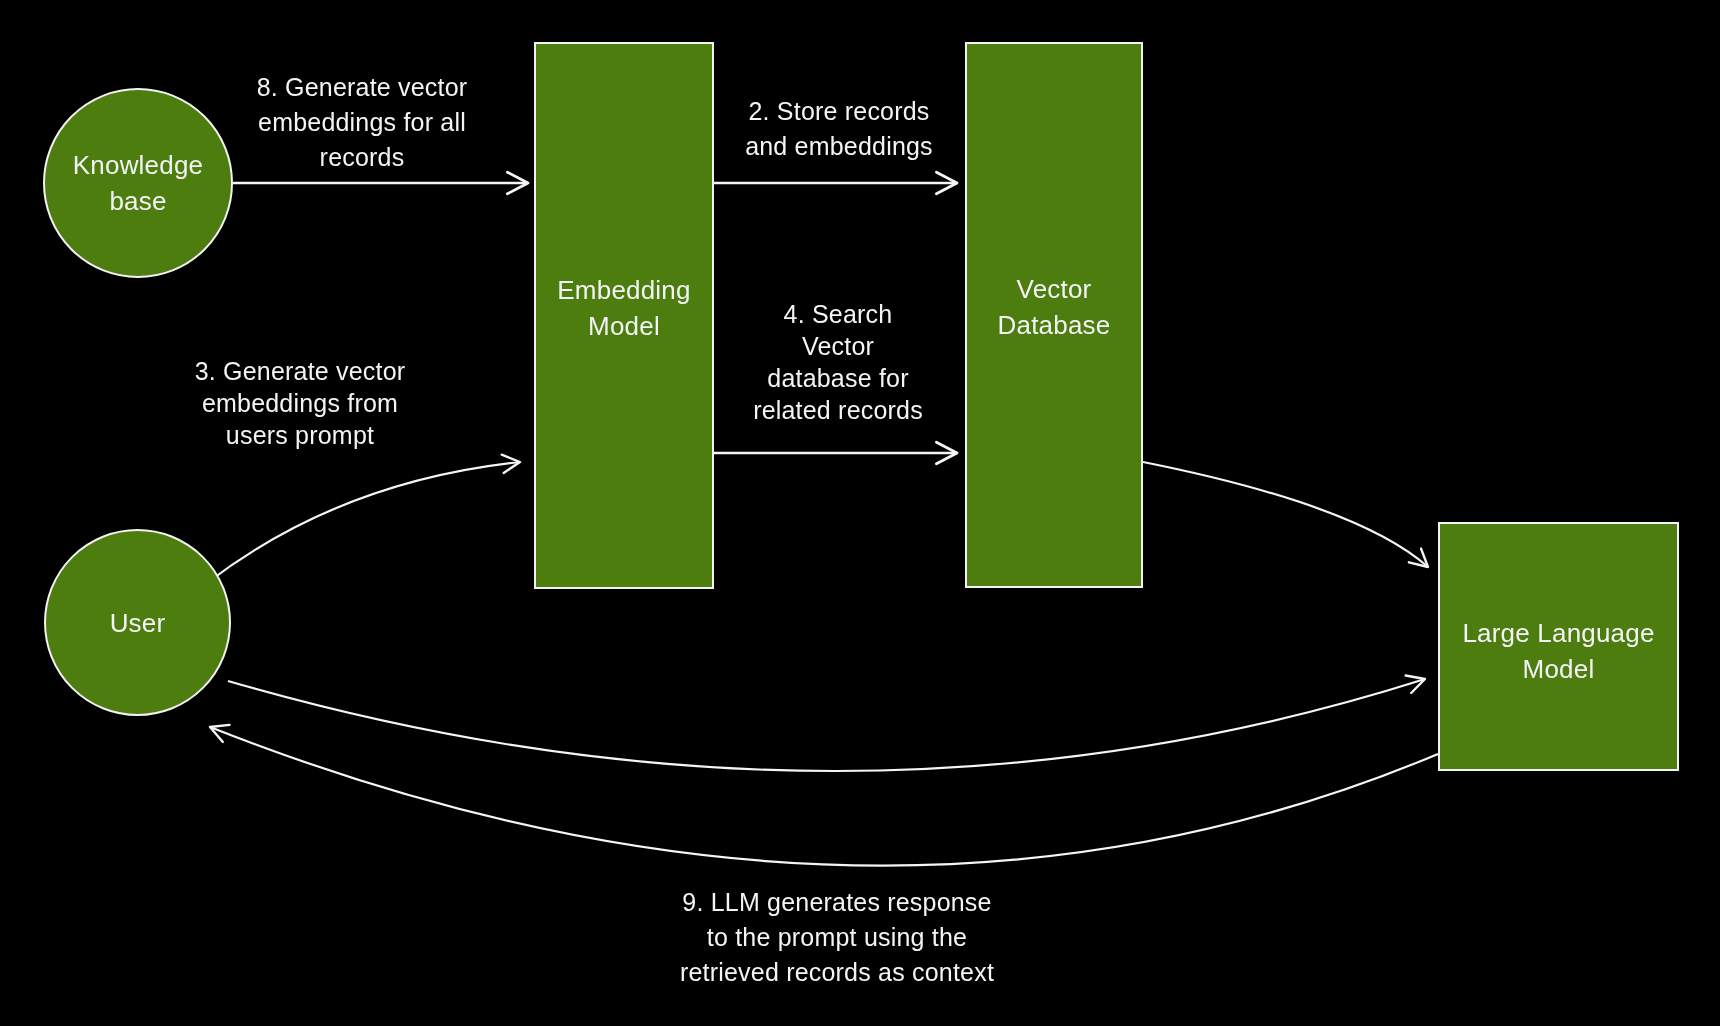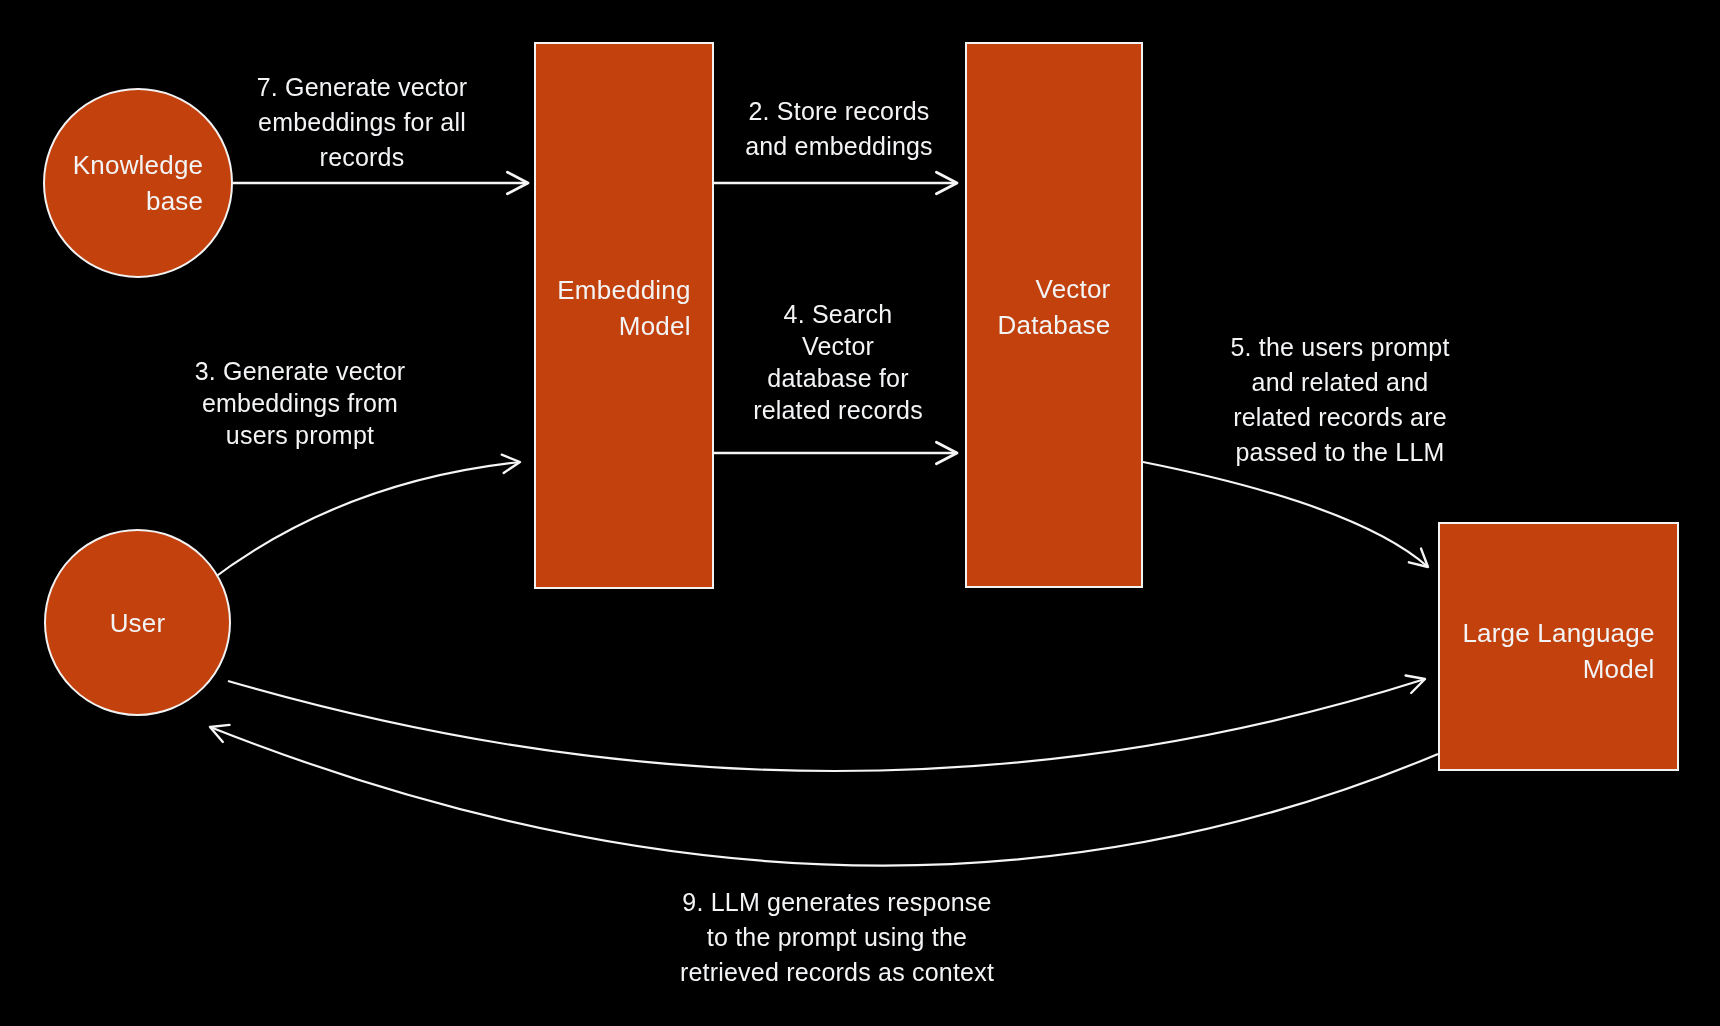--- a/index.html
+++ b/index.html
@@ -8,24 +8,24 @@
     width:1720px;height:1026px;
     background:#000000;
     font-family:"Liberation Sans","DejaVu Sans",sans-serif;
     color:#f3f4f6;
     overflow:hidden;
   }
   .edges{position:absolute;left:0;top:0;width:1720px;height:1026px;}
   .node{
     position:absolute;
     box-sizing:border-box;
-    background:#c2410c;
+    background:#4d7c0f;
     border:2px solid #f2f2f2;
     display:flex;align-items:center;justify-content:center;
-    text-align:right;
+    text-align:center;
   }
   .node .lbl{
     white-space:pre-line;
     font-size:26px;
     line-height:36px;
     color:#f3f4f6;
     letter-spacing:.2px;
   }
   .rect{border-radius:0;}
   .circle{border-radius:50%;}
@@ -86,38 +86,34 @@
   <div class="node rect nudge-up" style="left:965px;top:42px;width:178px;height:546px;">
     <span class="lbl">Vector
 Database</span>
   </div>
 
   <div class="node rect nudge-down" style="left:1438px;top:522px;width:241px;height:249px;">
     <span class="lbl">Large Language
 Model</span>
   </div>
 
-  <div class="edge-label" style="left:202px;top:70px;width:320px;">7. Generate vector
+  <div class="edge-label" style="left:202px;top:70px;width:320px;">8. Generate vector
 embeddings for all
 records</div>
 
   <div class="edge-label" style="left:689px;top:94px;width:300px;">2. Store records
 and embeddings</div>
 
   <div class="edge-label lh36" style="left:140px;top:355px;width:320px;">3. Generate vector
 embeddings from
 users prompt</div>
 
   <div class="edge-label lh36" style="left:708px;top:298px;width:260px;">4. Search
 Vector
 database for
 related records</div>
 
-  <div class="edge-label" style="left:1170px;top:330px;width:340px;">5. the users prompt
-and related and
-related records are
-passed to the LLM</div>
 
   <div class="edge-label" style="left:627px;top:885px;width:420px;">9. LLM generates response
 to the prompt using the
 retrieved records as context</div>
 
 </div>
 
 </body></html>

